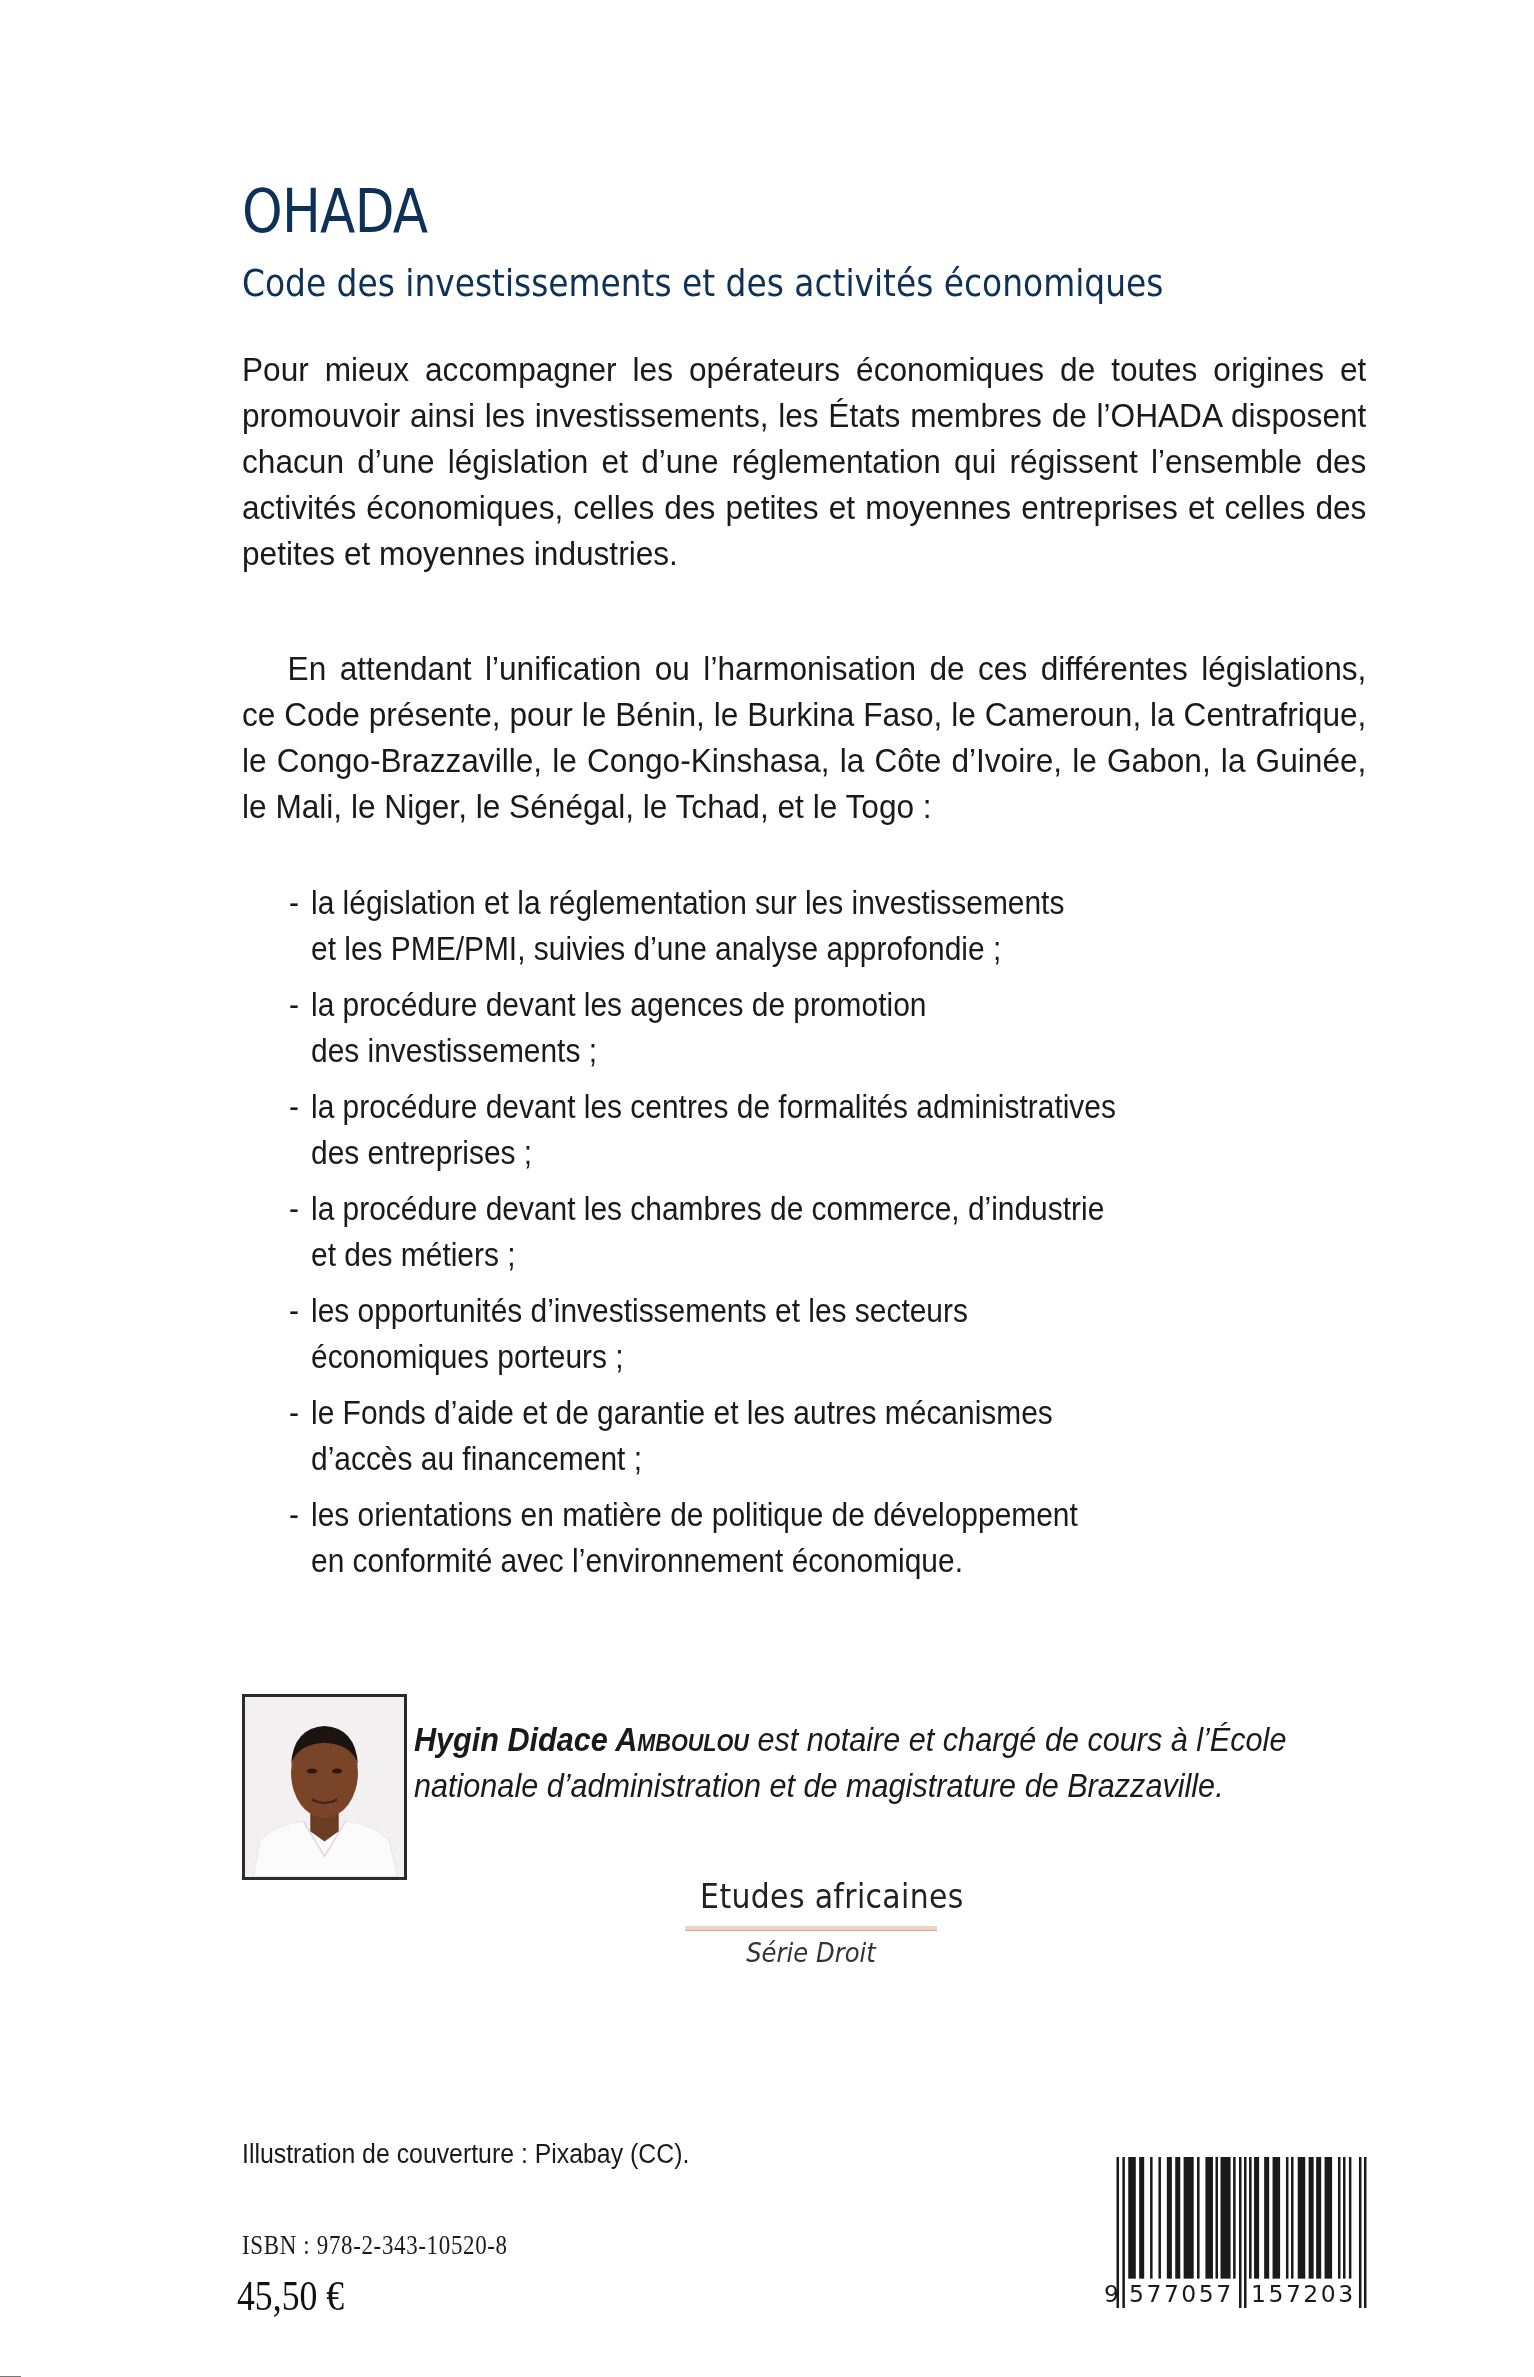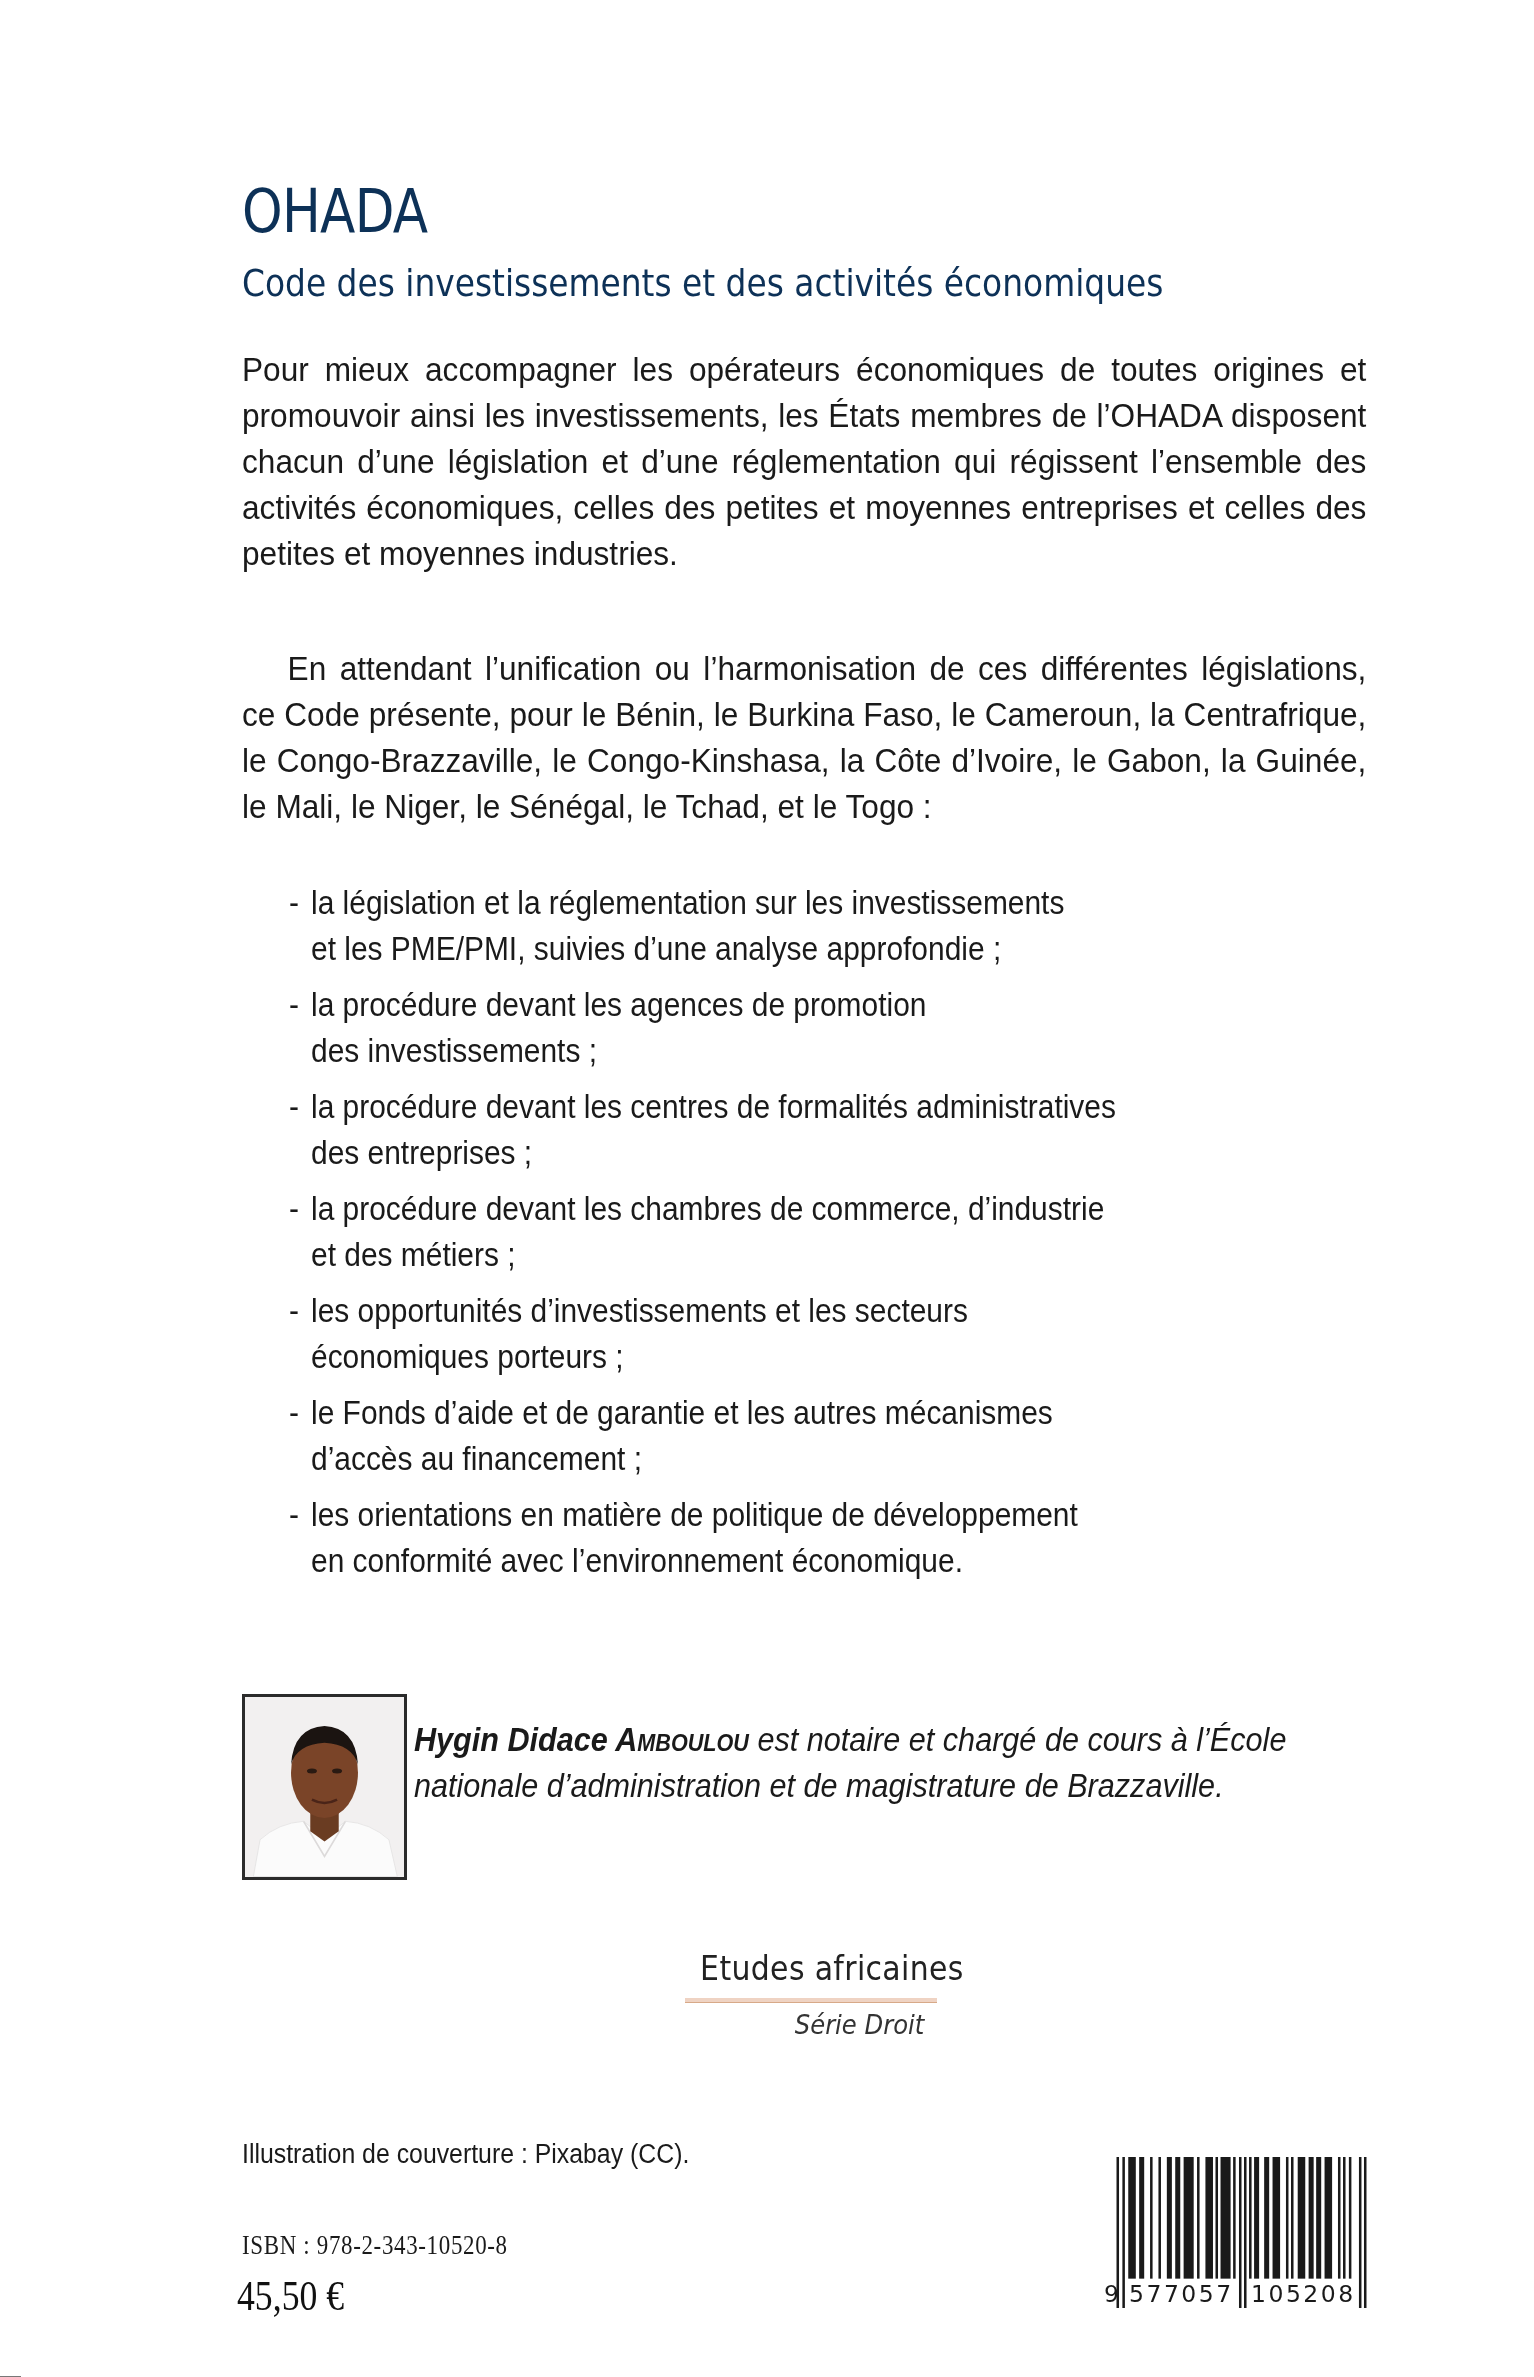--- a/index.html
+++ b/index.html
@@ -51,21 +51,21 @@
     .author-bio {
       position: absolute; left: 414px; top: 1716px; width: 1028px;
       font-family: "Liberation Sans", sans-serif; font-style: italic;
       font-size: 34px; line-height: 46px; color: #1a1a1a;
       transform: scaleX(0.9); transform-origin: left top;
     }
     .author-name { font-weight: bold; }
     .author-sc { font-weight: bold; font-variant: small-caps; }
 
     .series {
-      position: absolute; left: 685px; top: 1949px; width: 252px; text-align: right;
+      position: absolute; left: 685px; top: 1877px; width: 252px; text-align: center;
     }
     .series-name {
       font-family: "DejaVu Sans", sans-serif; font-weight: normal;
       font-size: 34px; line-height: 39px; color: #222;
       letter-spacing: 0.4px; white-space: nowrap;
       transform: scaleX(0.88); transform-origin: center top;
     }
     .series-rule { height: 4.2px; margin: 10px 0 0 0; background: #efd3c3; border-bottom: 1.7px solid #d7a988; }
     .series-sub {
       font-family: "DejaVu Sans", sans-serif; font-style: italic;
@@ -232,18 +232,18 @@
         <rect x="293" y="0" width="3" height="145"></rect>
 
         <rect x="305" y="0" width="3" height="180"></rect>
         <rect x="311" y="0" width="3" height="180"></rect>
       </g>
     </svg>
   </div>
   <div class="barcode-digits">
     <span class="bd-first">9</span>
     <span class="bd-left">577057</span>
-    <span class="bd-right">105208</span>
+    <span class="bd-right">157203</span>
   </div>
 
   <div class="edge-mark"></div>
 </div>
 
 
 </body></html>

